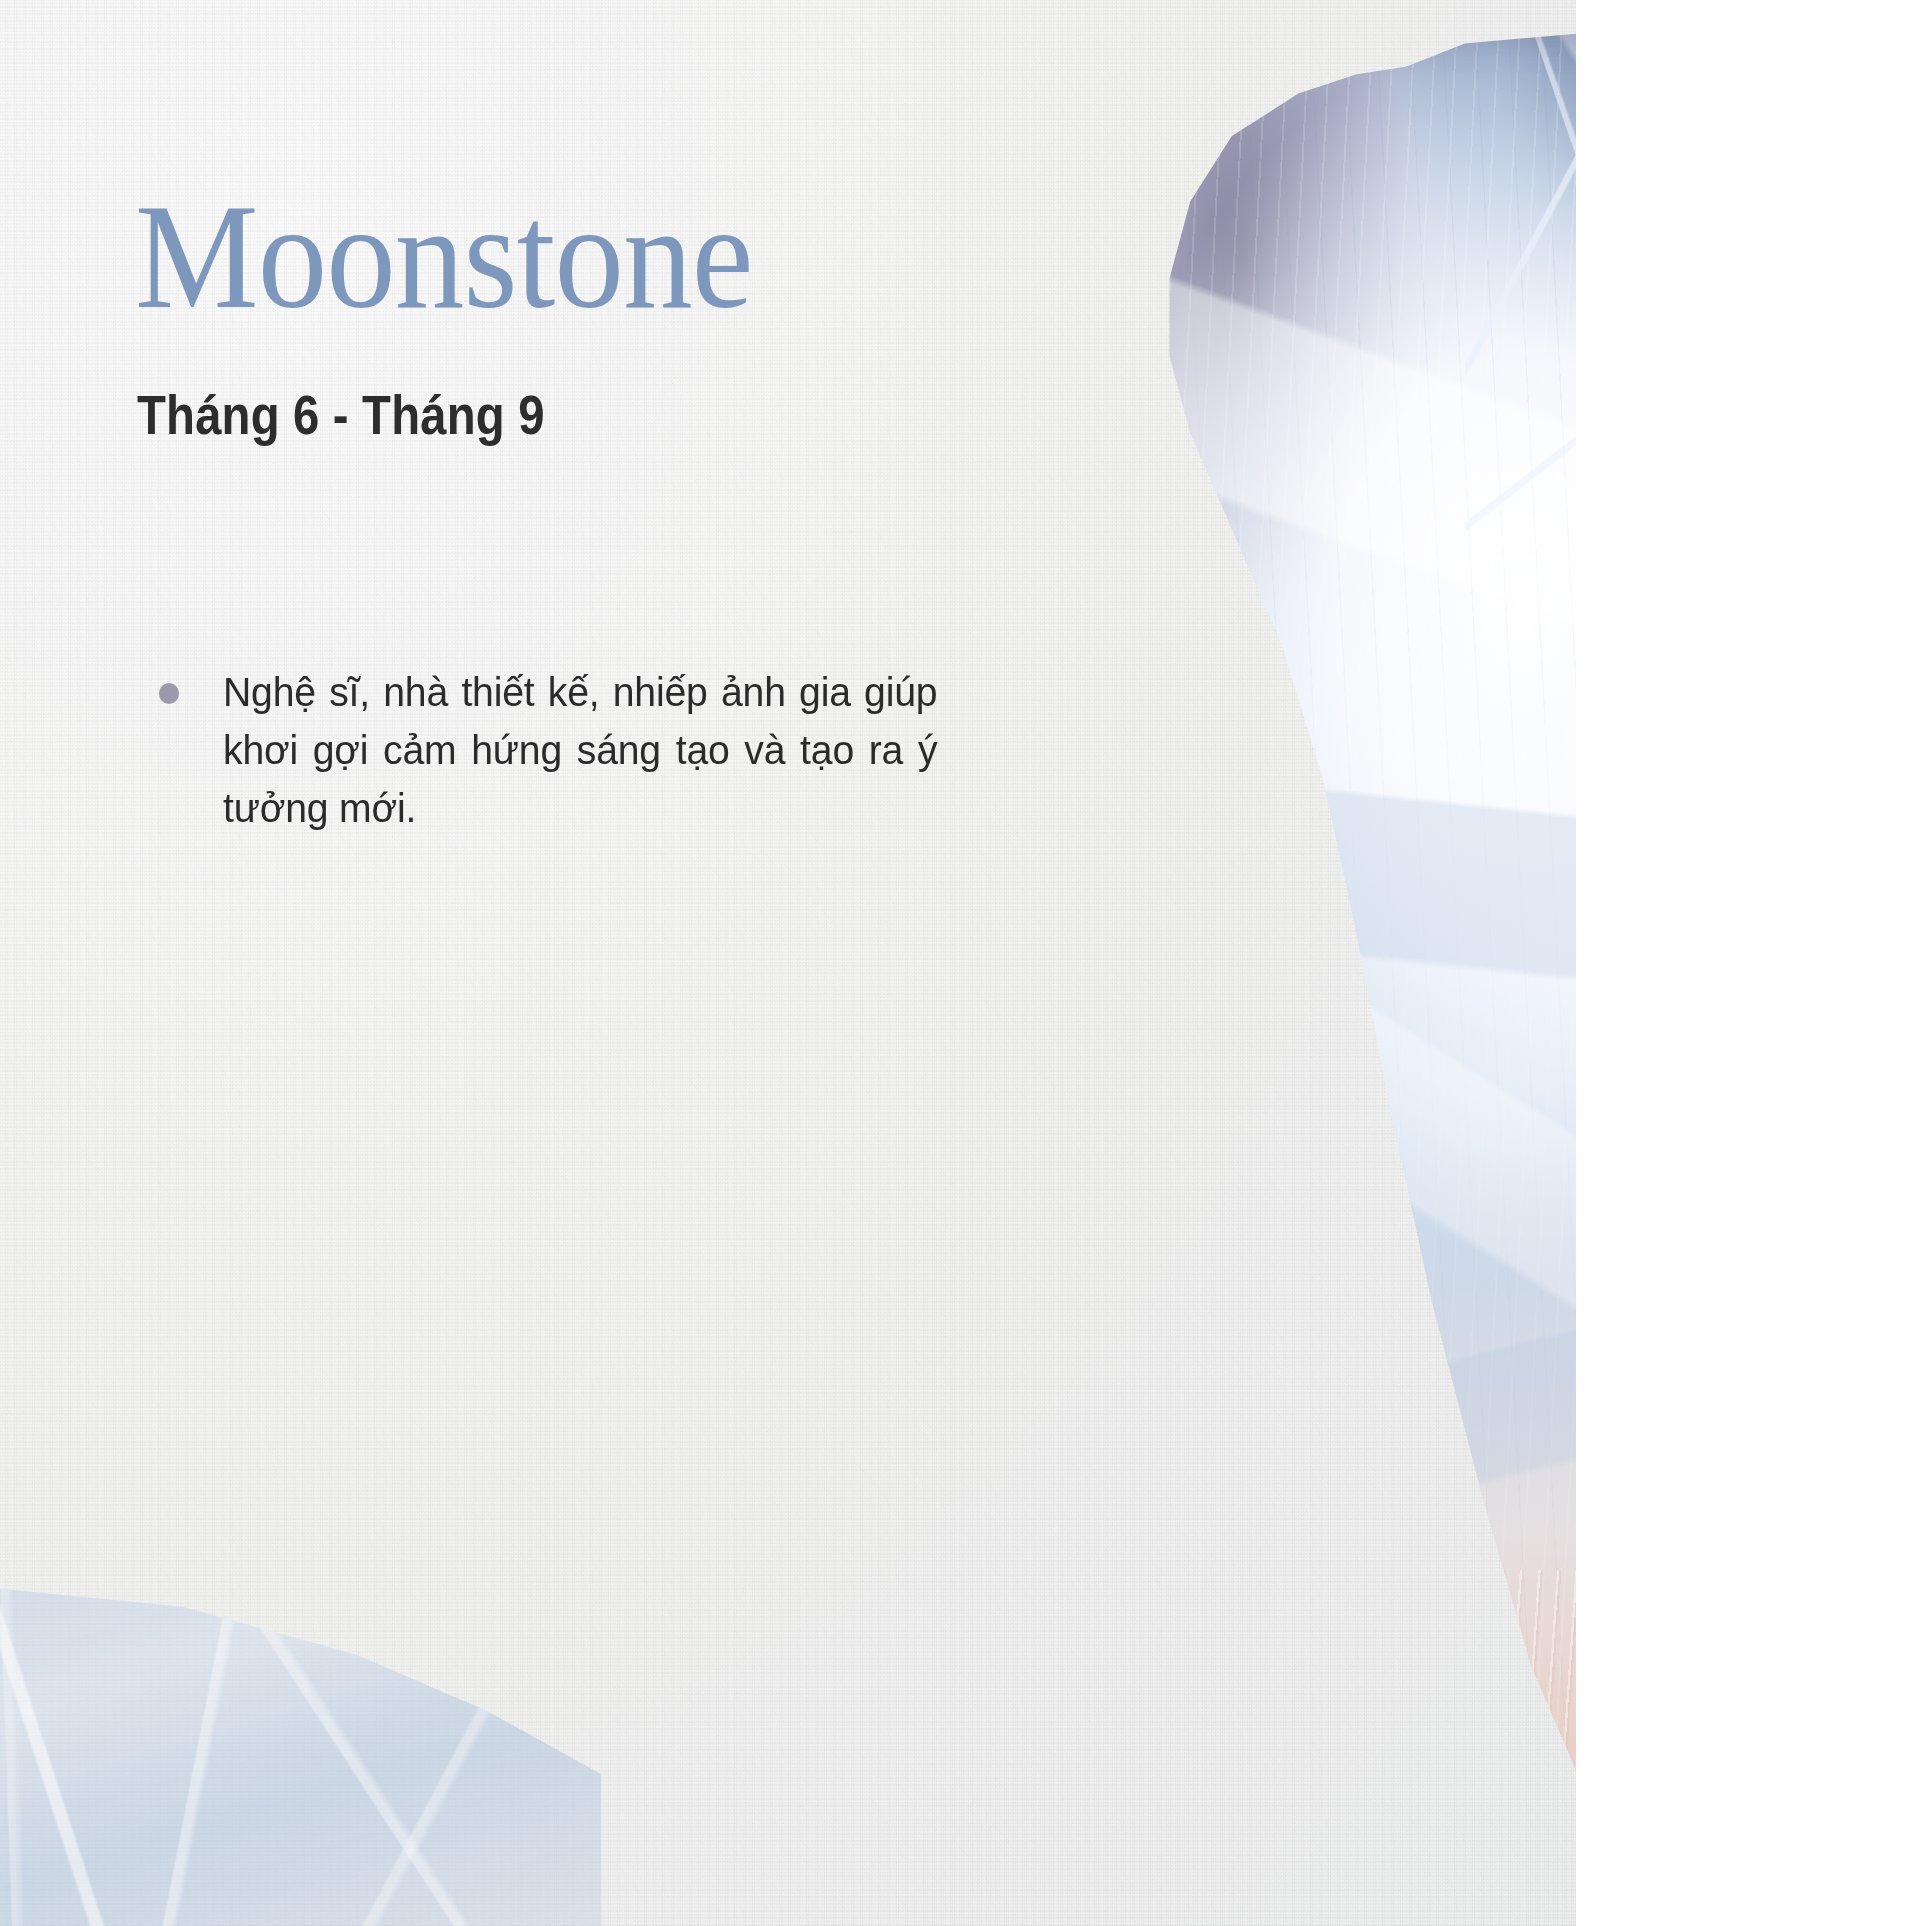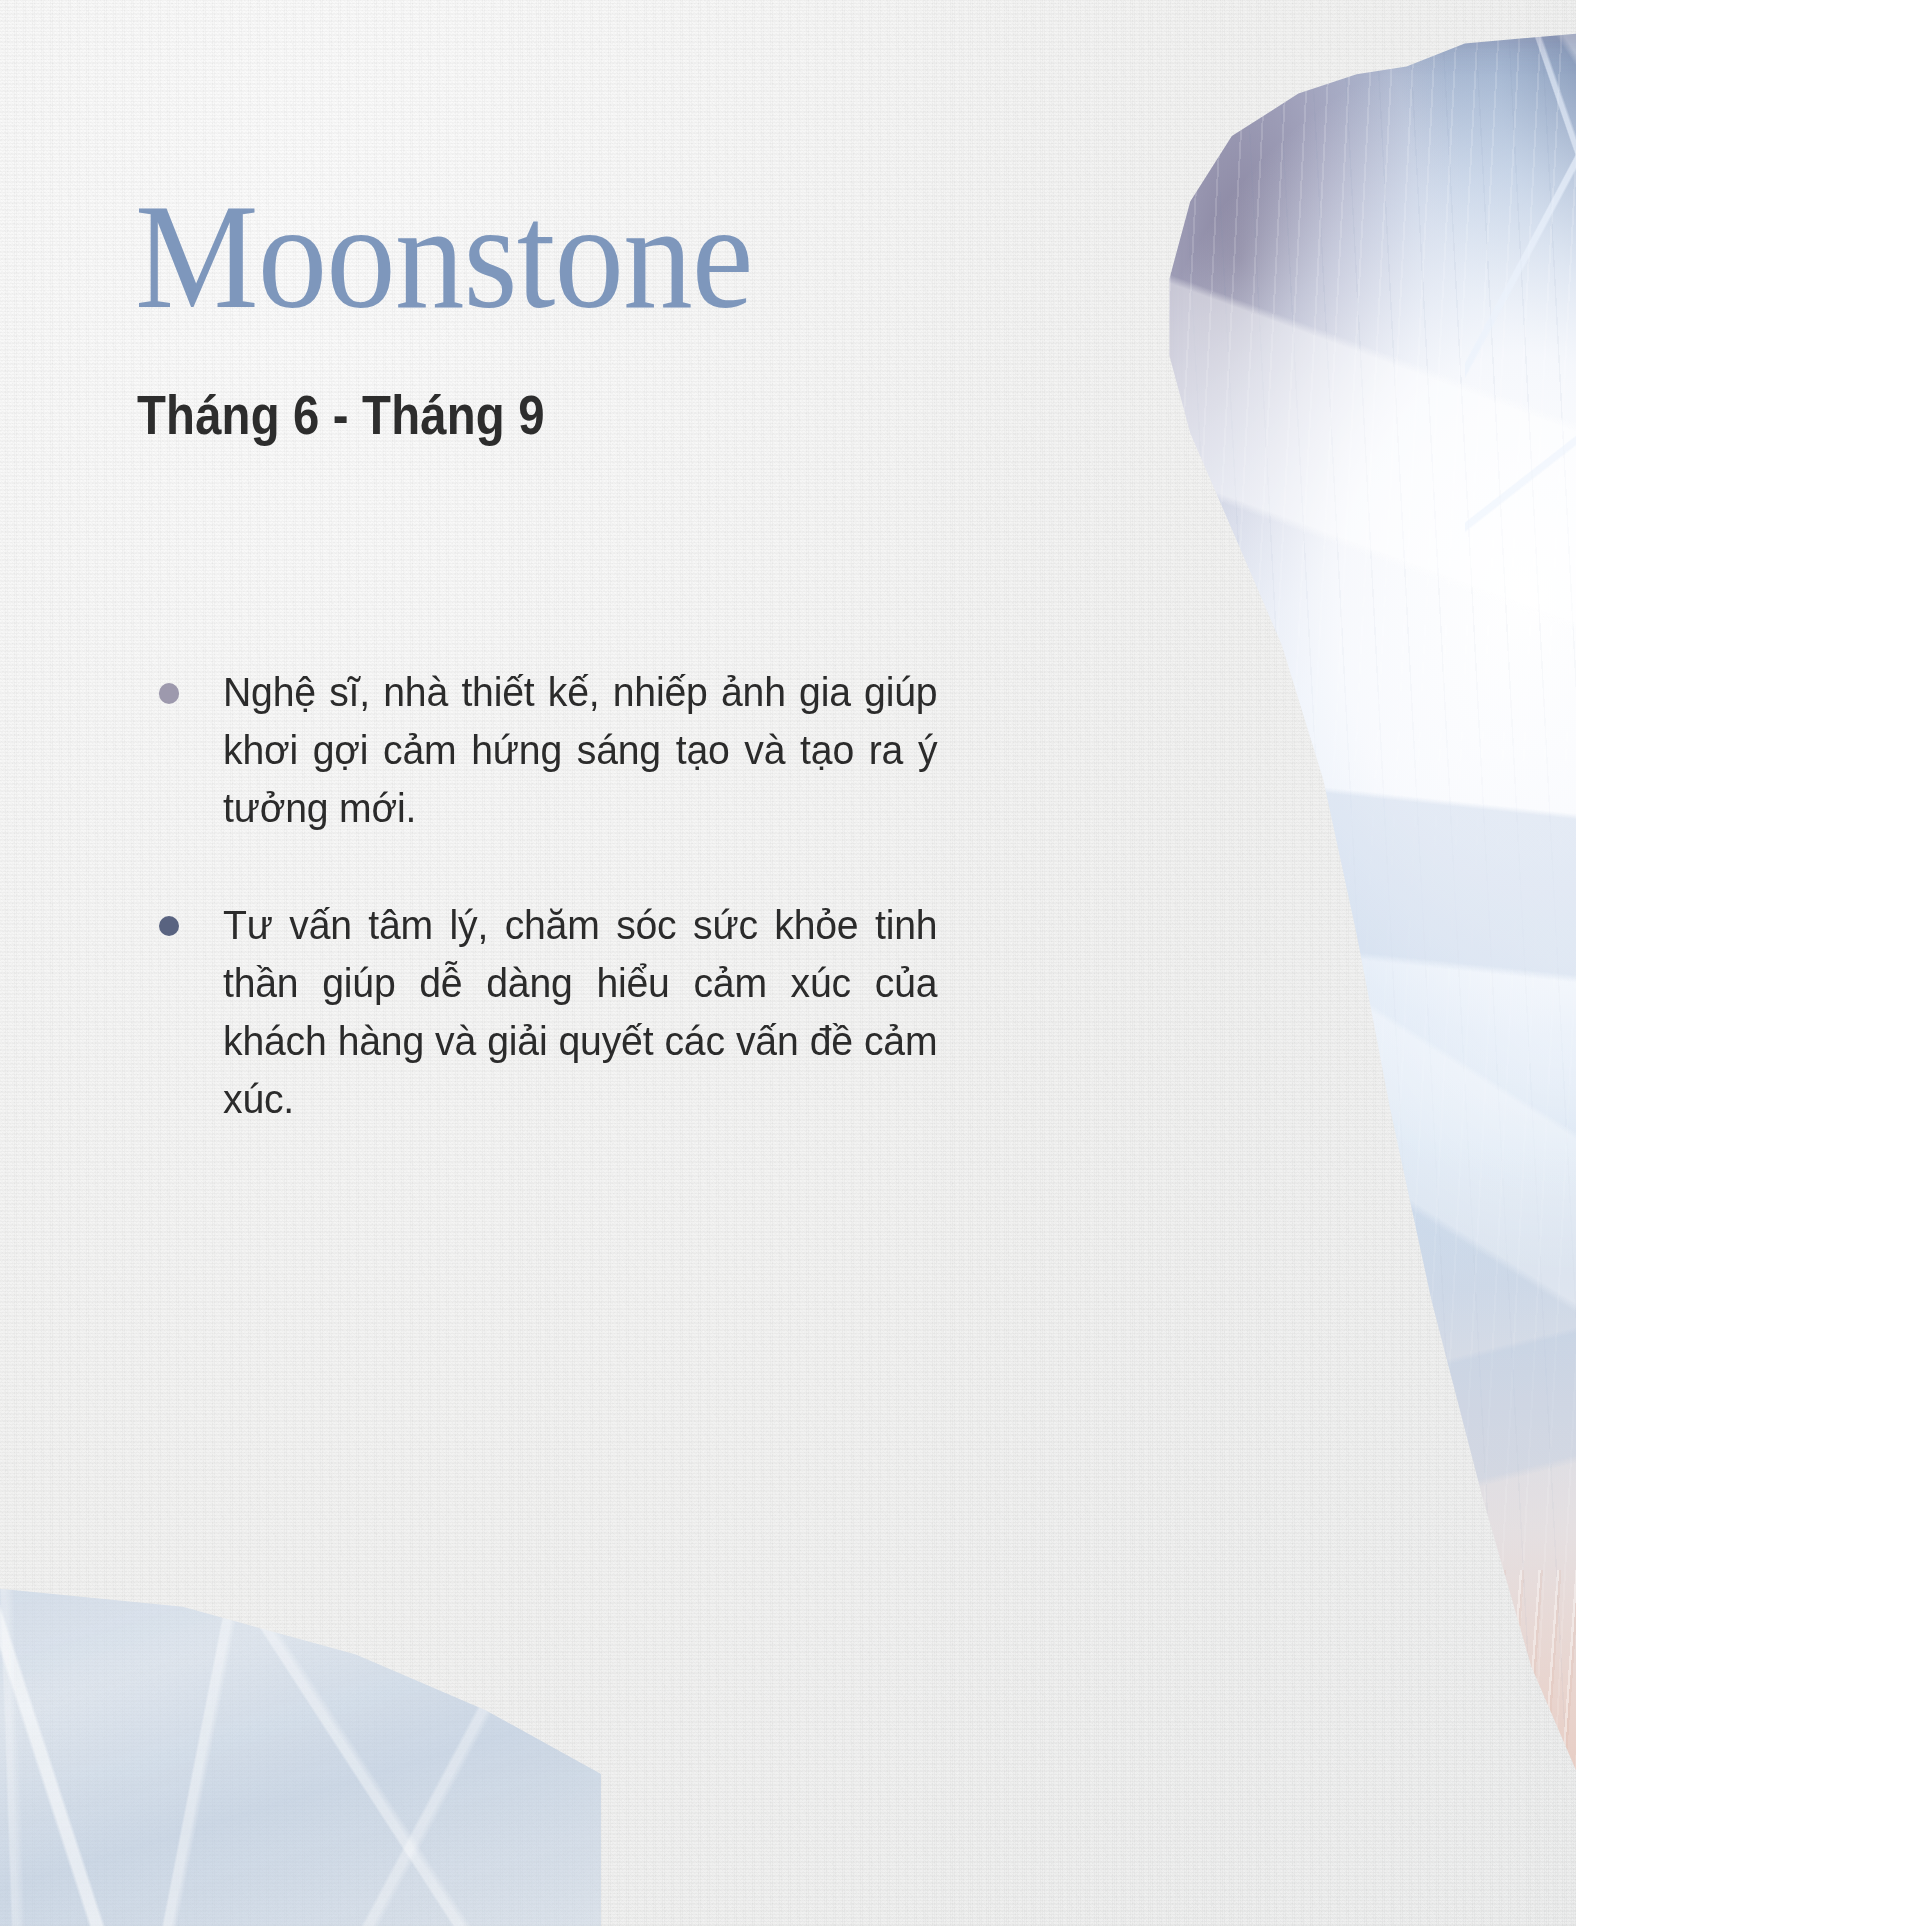--- a/index.html
+++ b/index.html
@@ -264,22 +264,18 @@
 
     <p class="subtitle">Tháng 6 - Tháng 9</p>
 
     <ul class="bullets">
 
       <li class="bullet-item">
         <span class="bullet-dot" style="background: rgb(157, 153, 173);"></span>
         <span class="bullet-text">Nghệ sĩ, nhà thiết kế, nhiếp ảnh gia giúp khơi gợi cảm hứng sáng tạo và tạo ra ý tưởng mới.</span>
       </li>
 
-      <li class="bullet-item">
-        <span class="bullet-dot" style="background: rgb(89, 99, 128);"></span>
-        <span class="bullet-text">Tư vấn tâm lý, chăm sóc sức khỏe tinh thần giúp dễ dàng hiểu cảm xúc của khách hàng và giải quyết các vấn đề cảm xúc.</span>
-      </li>
 
 
     </ul>
   </div>
 </div>
 
 
 </body></html>

